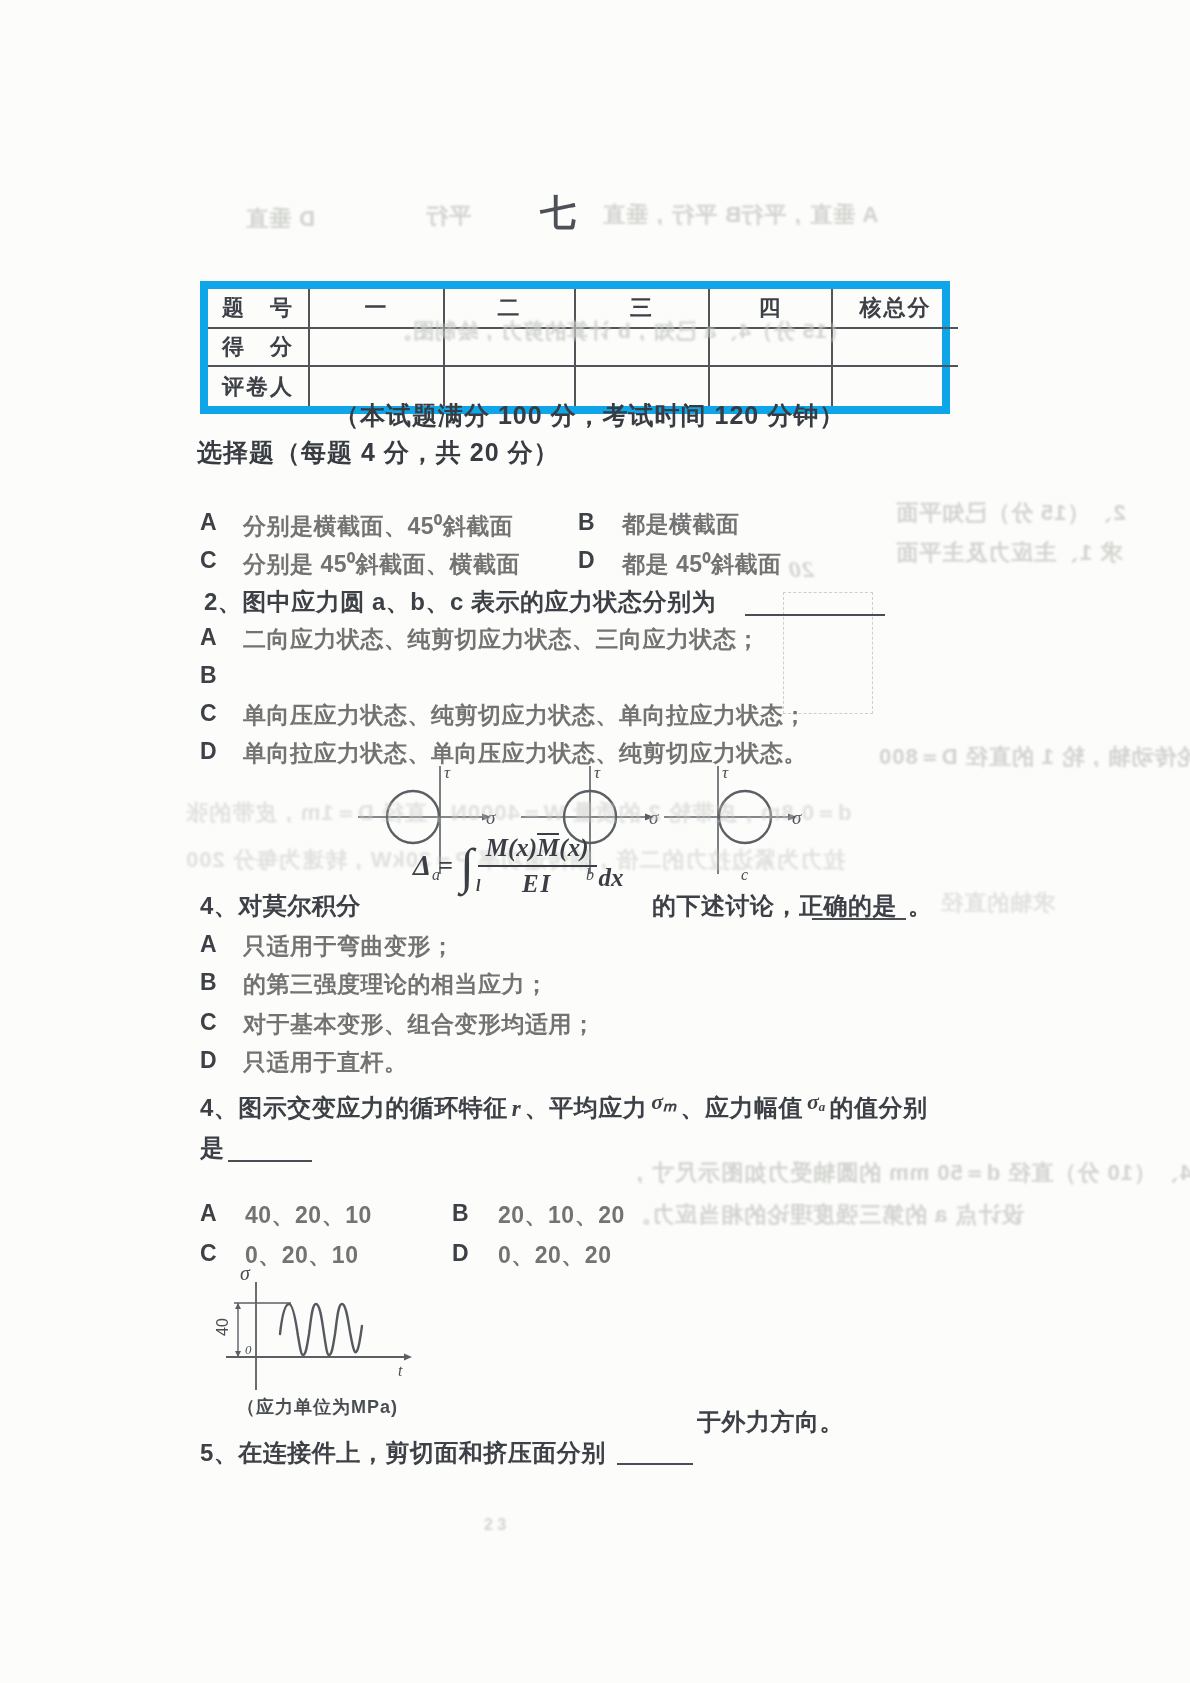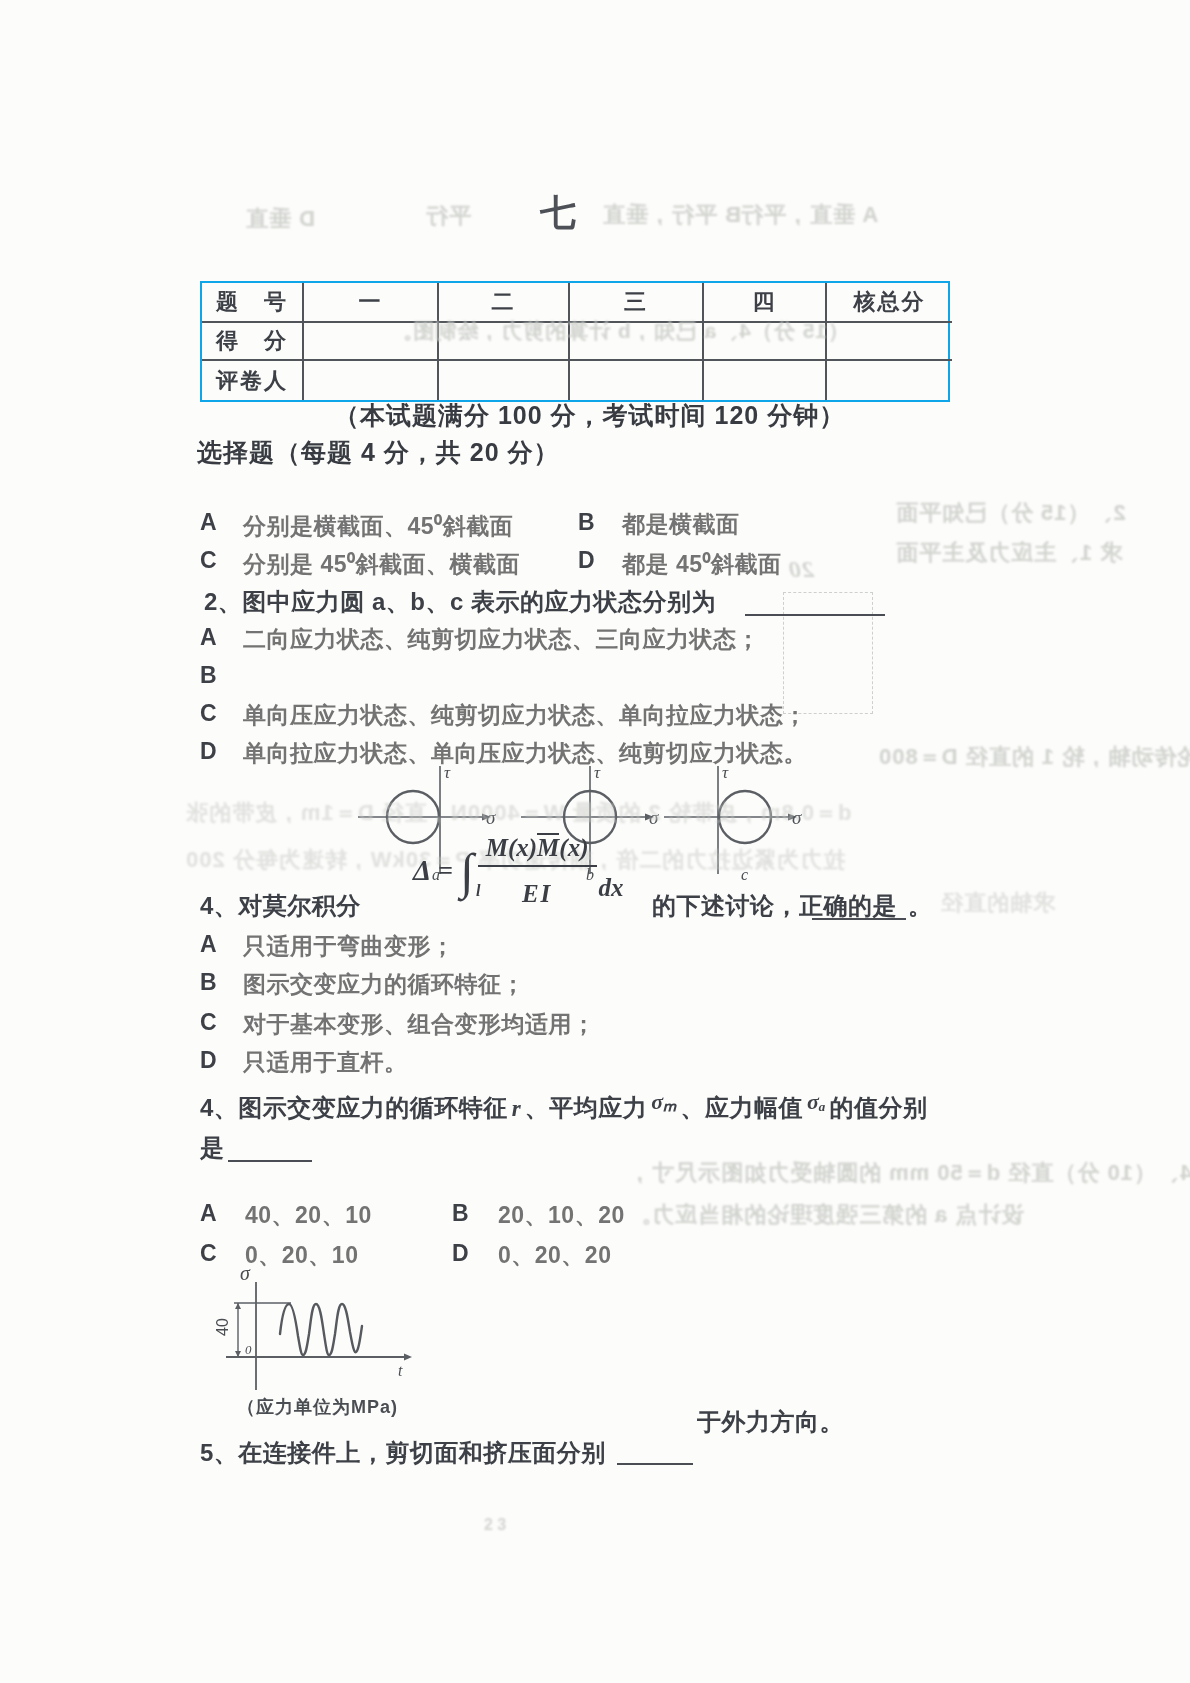--- a/index.html
+++ b/index.html
@@ -13,21 +13,21 @@
   .opt{font-size:23px;font-weight:700;letter-spacing:.5px;color:#737373;}
   .okey{font-size:23px;font-weight:700;color:#3d4147;}
   .title{font-size:25px;font-weight:700;letter-spacing:1px;color:#383c42;}
   .math{font-family:"Liberation Serif",serif;font-style:italic;font-weight:600;}
   .blank{position:absolute;border-bottom:2px solid #4a4e54;height:0;}
   
   .score-table{
     position:absolute;left:200px;top:281px;width:750px;
     display:grid;grid-template-columns:102px 135px 131px 134px 123px 125px;
     grid-template-rows:40px 38px 39px;
-    border:2px solid #0ea5e9;box-sizing:border-box;
+    border:8px solid #0ea5e9;box-sizing:border-box;
   }
   .score-table .cell{
     border-right:2px solid #51555a;border-bottom:2px solid #51555a;
     display:flex;align-items:center;justify-content:center;
     font-size:22px;font-weight:700;color:#3d4147;letter-spacing:2px;
   }
   .score-table .cell:nth-child(6n){border-right:none;}
   .score-table .cell:nth-child(n+13){border-bottom:none;}
   
   .bleed{
@@ -40,21 +40,21 @@
   }
   
   .formula{position:absolute;left:413px;top:833px;display:flex;align-items:center;color:#3b3f45;}
   .f-delta{font-size:29px;}
   .f-eq{font-size:26px;margin:0 7px;font-style:normal;font-weight:700;}
   .int-wrap{position:relative;margin-right:4px;}
   .f-int{font-size:50px;font-weight:400;font-style:normal;line-height:1;}
   .int-sub{position:absolute;left:16px;bottom:-4px;font-size:16px;}
   .frac{display:inline-block;text-align:center;vertical-align:middle;}
   .frac .num{display:block;border-bottom:2px solid #3b3f45;padding:0 8px 3px;font-size:25px;}
-  .frac .den{display:block;padding-top:13px;font-size:25px;letter-spacing:2px;}
+  .frac .den{display:block;padding-top:3px;font-size:25px;letter-spacing:2px;}
   .obar{display:inline-block;border-top:2px solid #3b3f45;line-height:1.02;}
   .f-dx{font-size:25px;align-self:flex-end;margin:0 0 6px 2px;}
   .raise{position:relative;top:-7px;font-size:22px;}
   svg{overflow:visible;}
   .fig-caption{font-size:18px;font-weight:700;color:#4a4e53;letter-spacing:1px;}
   .footer-mark{color:#d3d5d1;filter:blur(1px);font-size:16px;font-weight:700;}
 </style>
 </head>
 <body>
 
@@ -166,21 +166,21 @@
     </span>
     <span class="f-dx">dx</span>
   </div>
   <div class="b stem" style="left:652px;top:890px;">的下述讨论，正确的是</div>
   <div class="blank" style="left:812px;top:918px;width:94px;"></div>
   <div class="b stem" style="left:908px;top:890px;">。</div>
 
   <div class="b okey" style="left:200px;top:931px;">A</div>
   <div class="b opt" style="left:243px;top:931px;text-align:right;">只适用于弯曲变形；</div>
   <div class="b okey" style="left:200px;top:969px;">B</div>
-  <div class="b opt" style="left:243px;top:969px;">图示交变应力的循环特征；</div>
+  <div class="b opt" style="left:243px;top:969px;">的第三强度理论的相当应力；</div>
   <div class="b okey" style="left:200px;top:1009px;">C</div>
   <div class="b opt" style="left:243px;top:1009px;">对于基本变形、组合变形均适用；</div>
   <div class="b okey" style="left:200px;top:1047px;">D</div>
   <div class="b opt" style="left:243px;top:1047px;">只适用于直杆。</div>
 
   <div class="b" style="left:200px;top:1092px;display:flex;align-items:baseline;">
     <span class="stem">4、图示交变应力的循环特征</span>
     <span class="math" style="font-size:23px;padding:0 4px;">r</span>
     <span class="stem">、平均应力</span>
     <span class="math raise" style="padding:0 4px;">σₘ</span>

